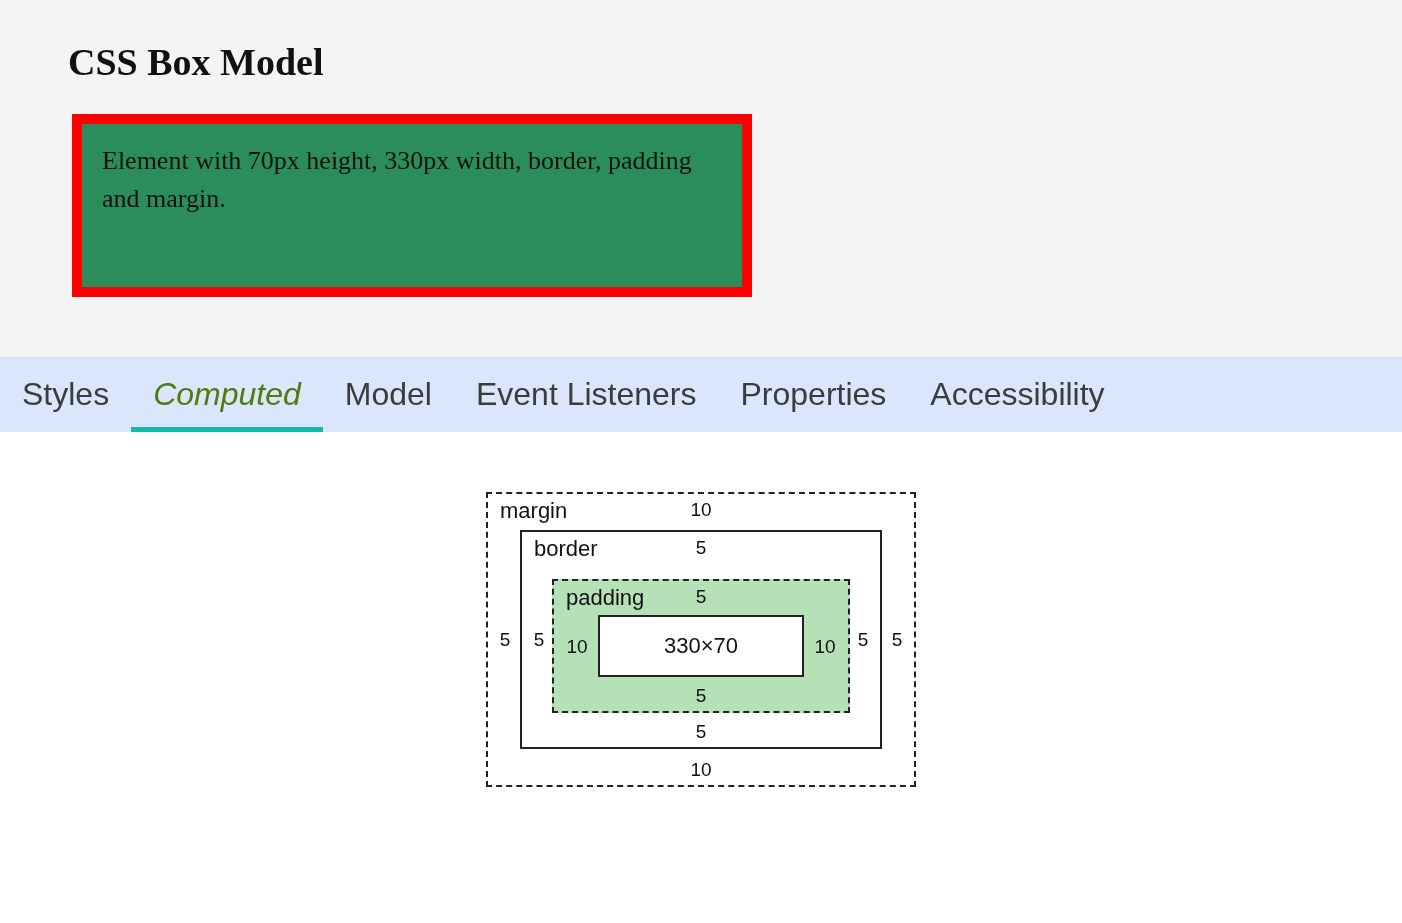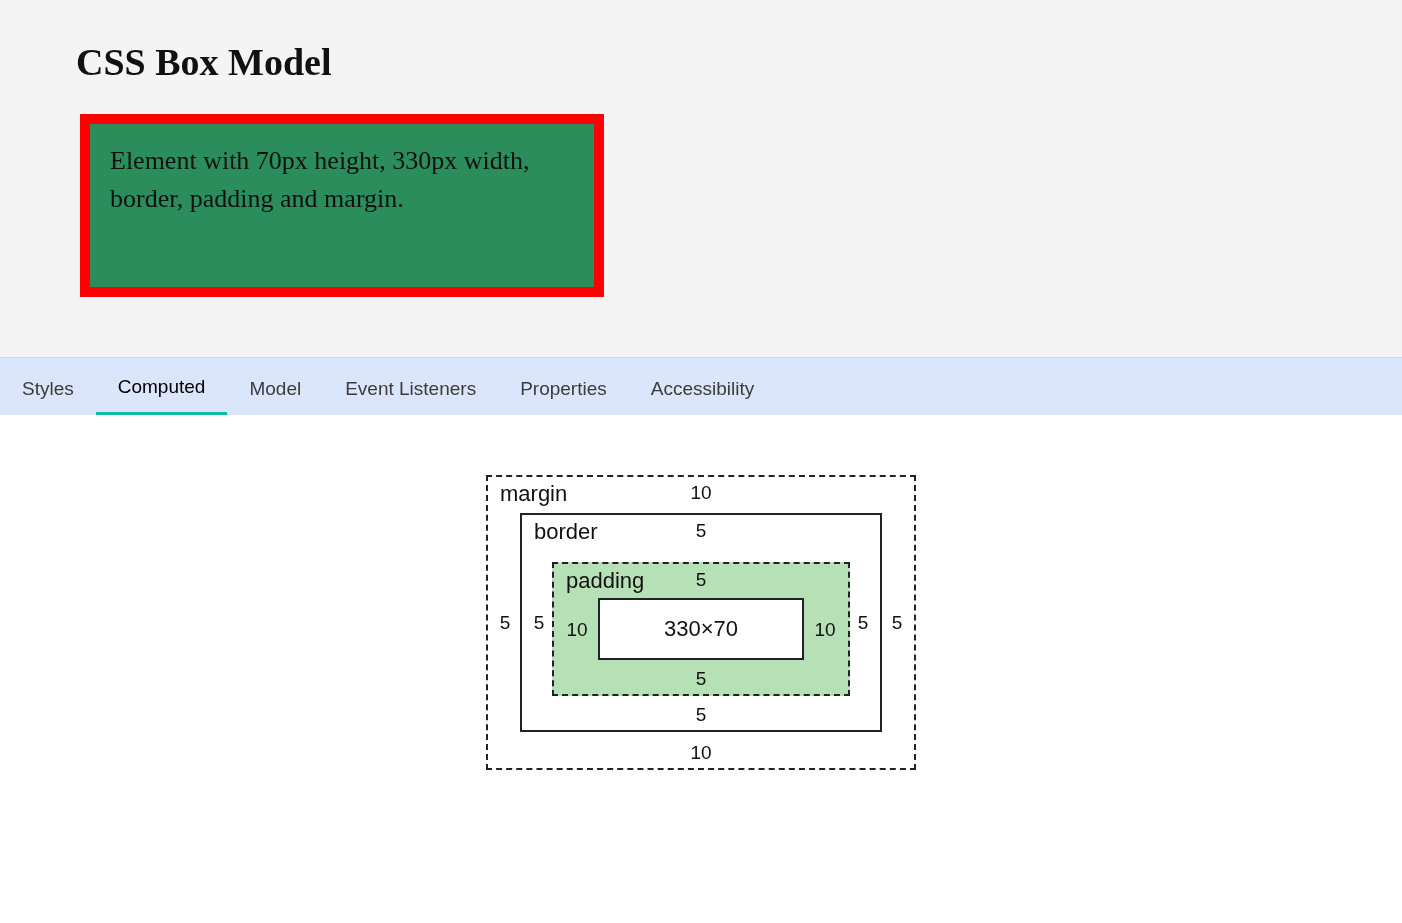--- a/index.html
+++ b/index.html
@@ -3,60 +3,61 @@
 <meta charset="utf-8">
 <style>
   html,body{margin:0;padding:0;}
   body{
     font-family: -apple-system, BlinkMacSystemFont, "Segoe UI", Helvetica, Arial, sans-serif;
     background:#fff;
     width:1402px;
   }
   .page-top{
     background:#f4f4f4;
-    padding:20px 0 60px 16px;
+    padding:20px 0 60px 8px;
   }
   h1{
     font-family: Georgia, "Times New Roman", serif;
     font-weight:700;
     font-size:38px;
     margin:20px 0 30px 60px;
     color:#111;
   }
   .sample-box{
     margin-left:64px;
-    width:524px;
+    width:680px;
     background:#2b8d5c;
     border:10px solid #ff0000;
     padding:18px 20px 70px 20px;
     font-family: Georgia, "Times New Roman", serif;
     font-size:26px;
     color:#111;
     line-height:1.45;
     box-sizing:border-box;
   }
 
   
   .devtools-tabs{
     background:#dbe5fb;
     border-top:1px solid #d0d8ec;
     display:flex;
-    align-items:center;
-    font-size:19px;
+    align-items:flex-start;
+    font-size:32px;
     color:#3c3c3c;
     overflow:hidden;
   }
   .tab{
     padding:18px 22px 14px 22px;
     cursor:pointer;
     white-space:nowrap;
   }
   .tab.active{
-    color:#000000;
-    border-bottom:3px solid #14b8a6;
+    color:#4d7c0f;
+    border-bottom:5px solid #14b8a6;
+    font-style:italic;
   }
 
   
   .box-model-area{
     padding:60px 0 80px 0;
     display:flex;
     justify-content:center;
   }
   .bm{
     font-size:22px;

